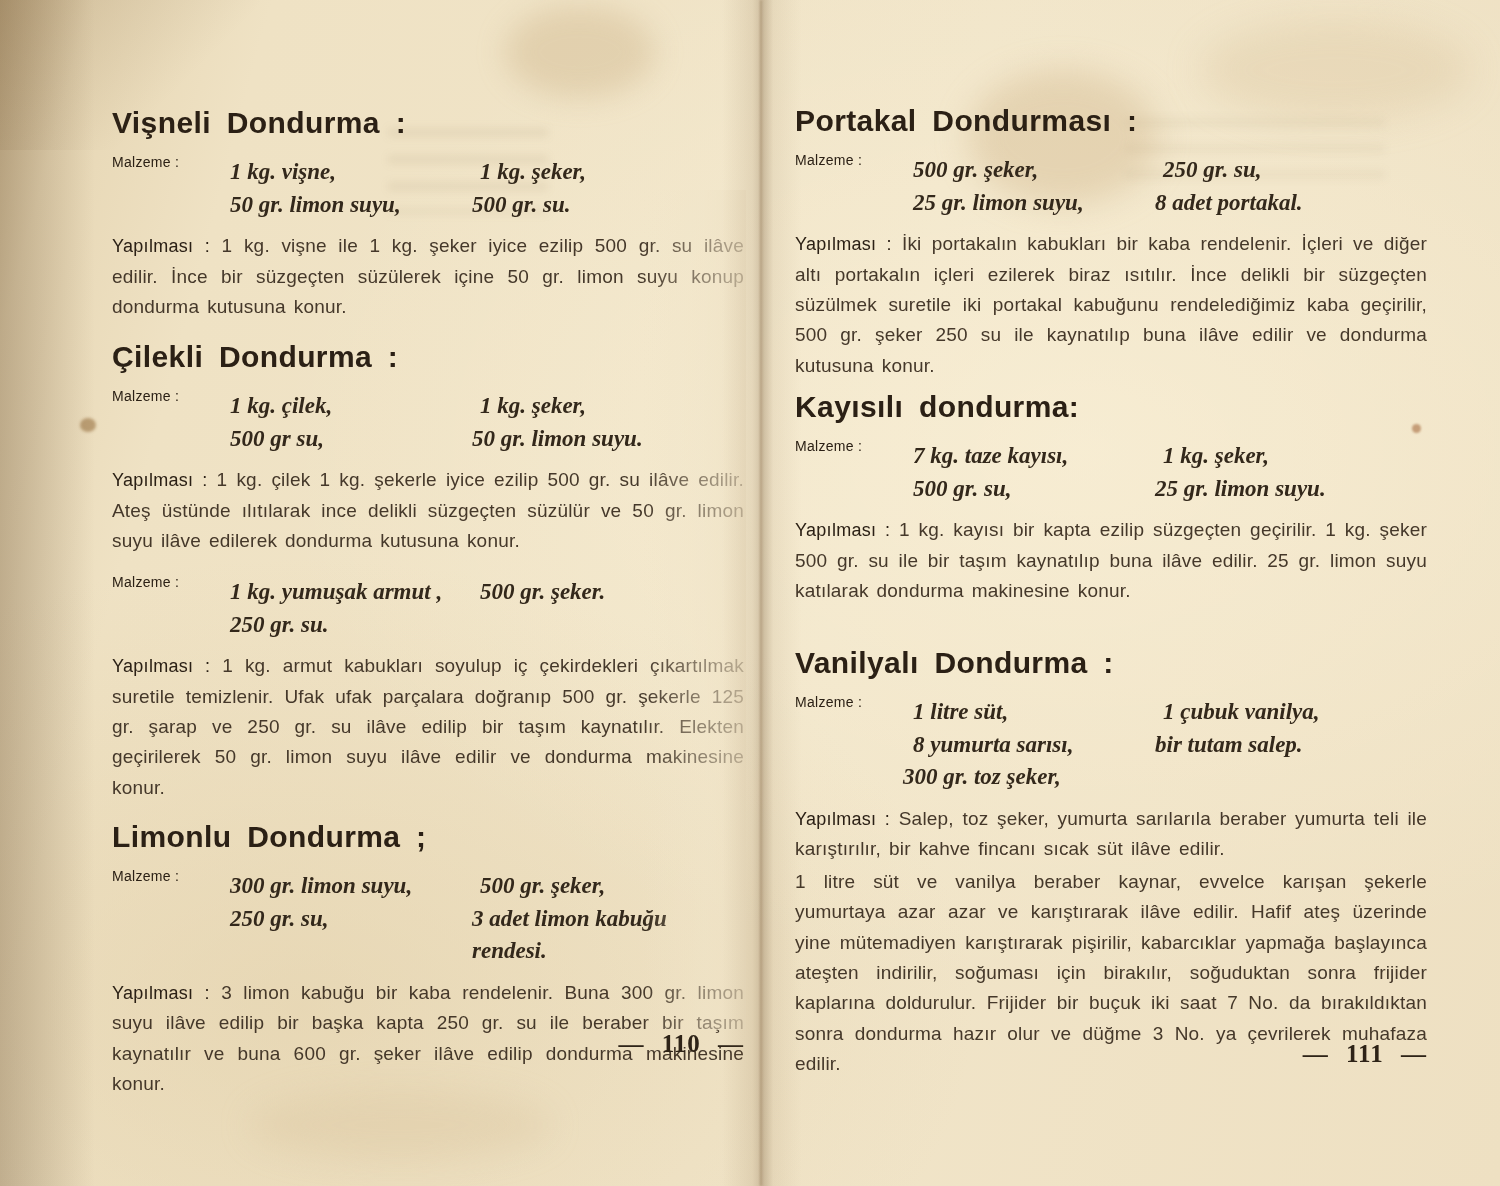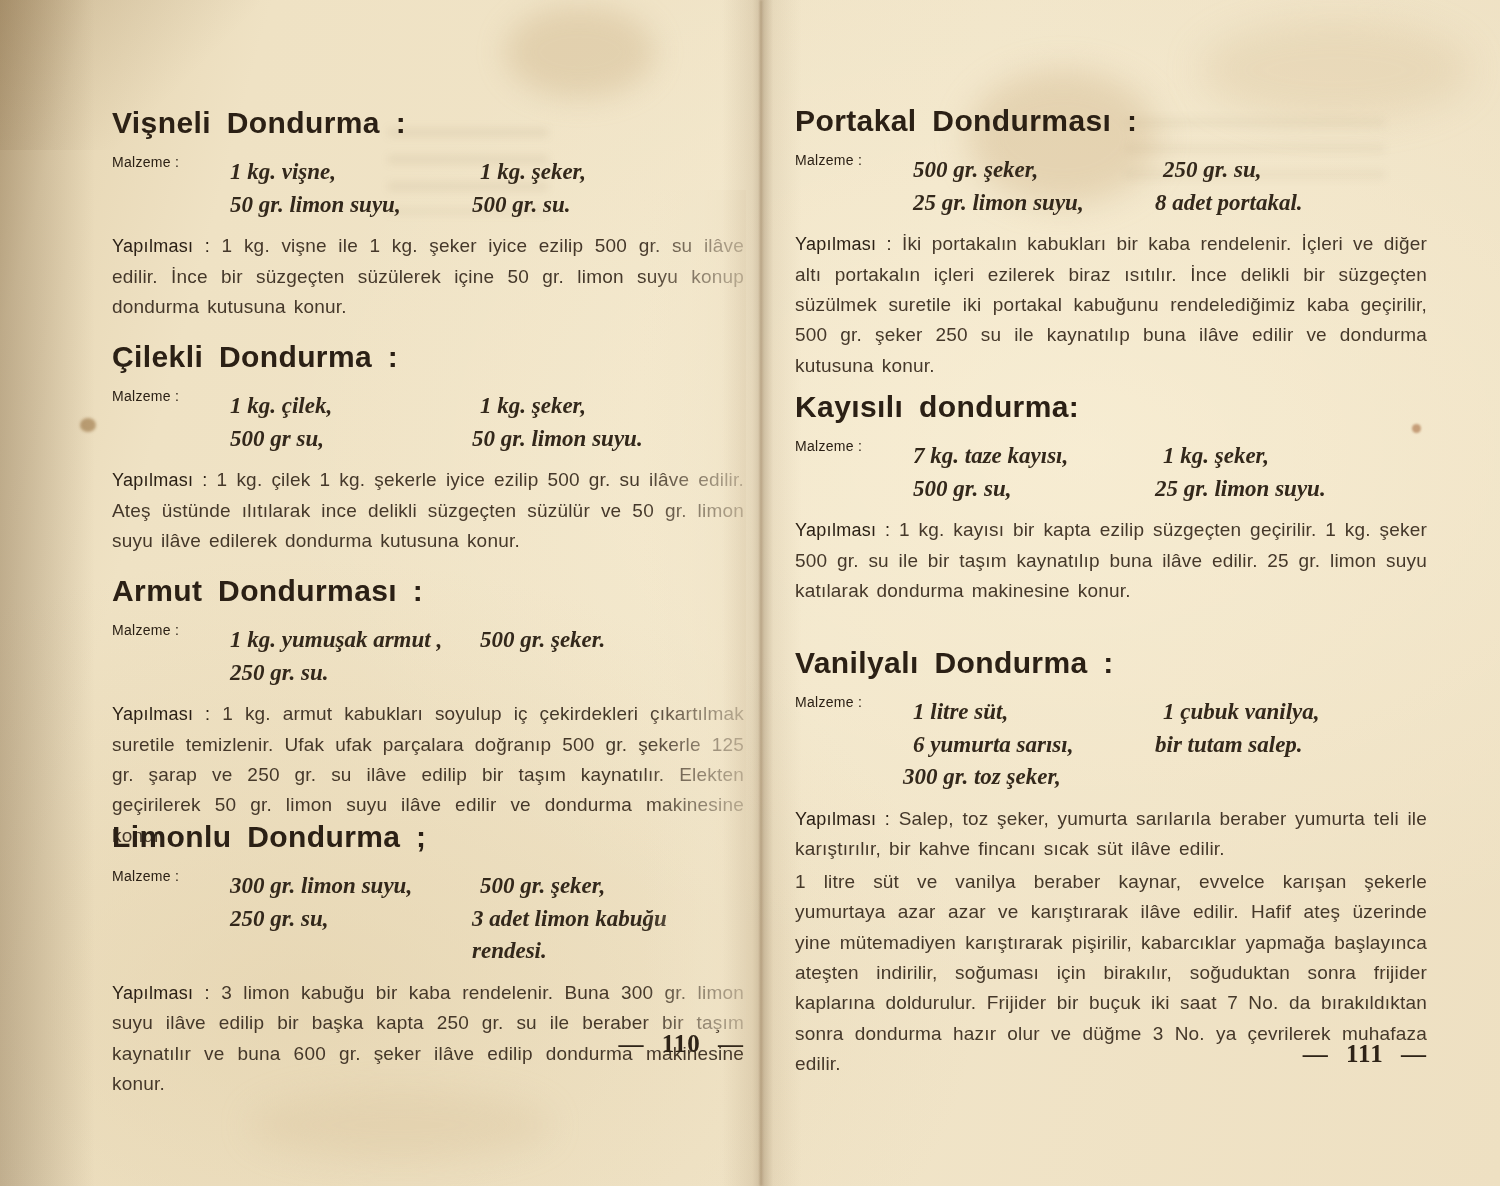--- a/index.html
+++ b/index.html
@@ -100,21 +100,20 @@
         </div>
         <div class="ing-col ing-col2">
           <div class="ing">1 kg. şeker,</div>
           <div class="ing">50 gr. limon suyu.</div>
         </div>
       </div>
       <p class="body"><span class="plbl">Yapılması :</span> <span>1 kg. çilek 1 kg. şekerle iyice ezilip 500 gr. su ilâve edilir. Ateş üstünde ılıtılarak ince delikli süzgeçten süzülür ve 50 gr. limon suyu ilâve edilerek dondurma kutusuna konur.</span></p>
     </section>
 
     <section class="recipe" id="r-armut">
-      <h2 class="title">Armut Dondurması :</h2>
       <div class="malzeme">
         <span class="lbl">Malzeme :</span>
         <div class="ing-col ing-col1">
           <div class="ing">1 kg. yumuşak armut ,</div>
           <div class="ing">250 gr. su.</div>
         </div>
         <div class="ing-col ing-col2">
           <div class="ing">500 gr. şeker.</div>
         </div>
       </div>
@@ -173,21 +172,21 @@
       </div>
       <p class="body"><span class="plbl">Yapılması :</span> <span>1 kg. kayısı bir kapta ezilip süzgeçten geçirilir. 1 kg. şeker 500 gr. su ile bir taşım kaynatılıp buna ilâve edilir. 25 gr. limon suyu katılarak dondurma makinesine konur.</span></p>
     </section>
 
     <section class="recipe" id="r-vanilyali">
       <h2 class="title">Vanilyalı Dondurma :</h2>
       <div class="malzeme">
         <span class="lbl">Malzeme :</span>
         <div class="ing-col ing-col1">
           <div class="ing">1 litre süt,</div>
-          <div class="ing">6 yumurta sarısı,</div>
+          <div class="ing">8 yumurta sarısı,</div>
           <div class="ing">300 gr. toz şeker,</div>
         </div>
         <div class="ing-col ing-col2">
           <div class="ing">1 çubuk vanilya,</div>
           <div class="ing">bir tutam salep.</div>
         </div>
       </div>
       <p class="body"><span class="plbl">Yapılması :</span> <span>Salep, toz şeker, yumurta sarılarıla beraber yumurta teli ile karıştırılır, bir kahve fincanı sıcak süt ilâve edilir.</span></p>
       <p class="body cont">1 litre süt ve vanilya beraber kaynar, evvelce karışan şekerle yumurtaya azar azar ve karıştırarak ilâve edilir. Hafif ateş üzerinde yine mütemadiyen karıştırarak pişirilir, kabarcıklar yapmağa başlayınca ateşten indirilir, soğuması için birakılır, soğuduktan sonra frijider kaplarına doldurulur. Frijider bir buçuk iki saat 7 No. da bırakıldıktan sonra dondurma hazır olur ve düğme 3 No. ya çevrilerek muhafaza edilir.</p>
     </section>

